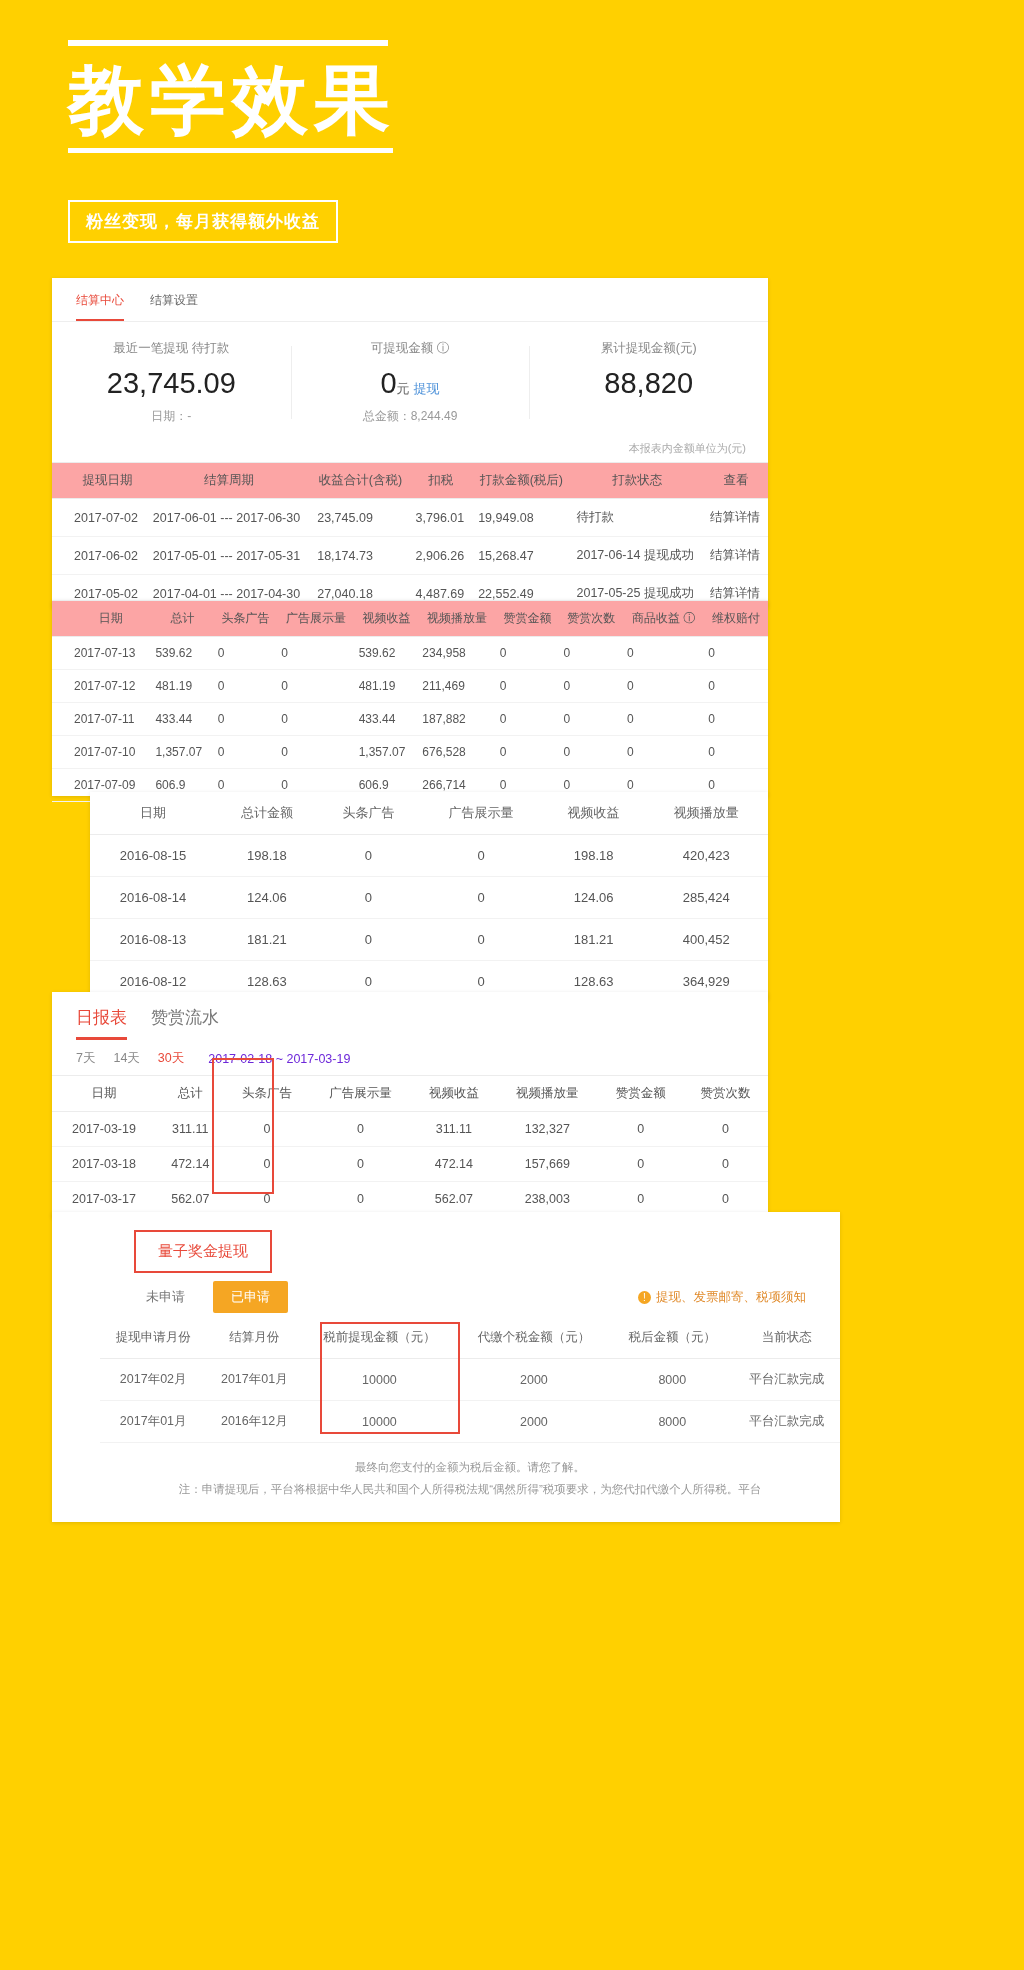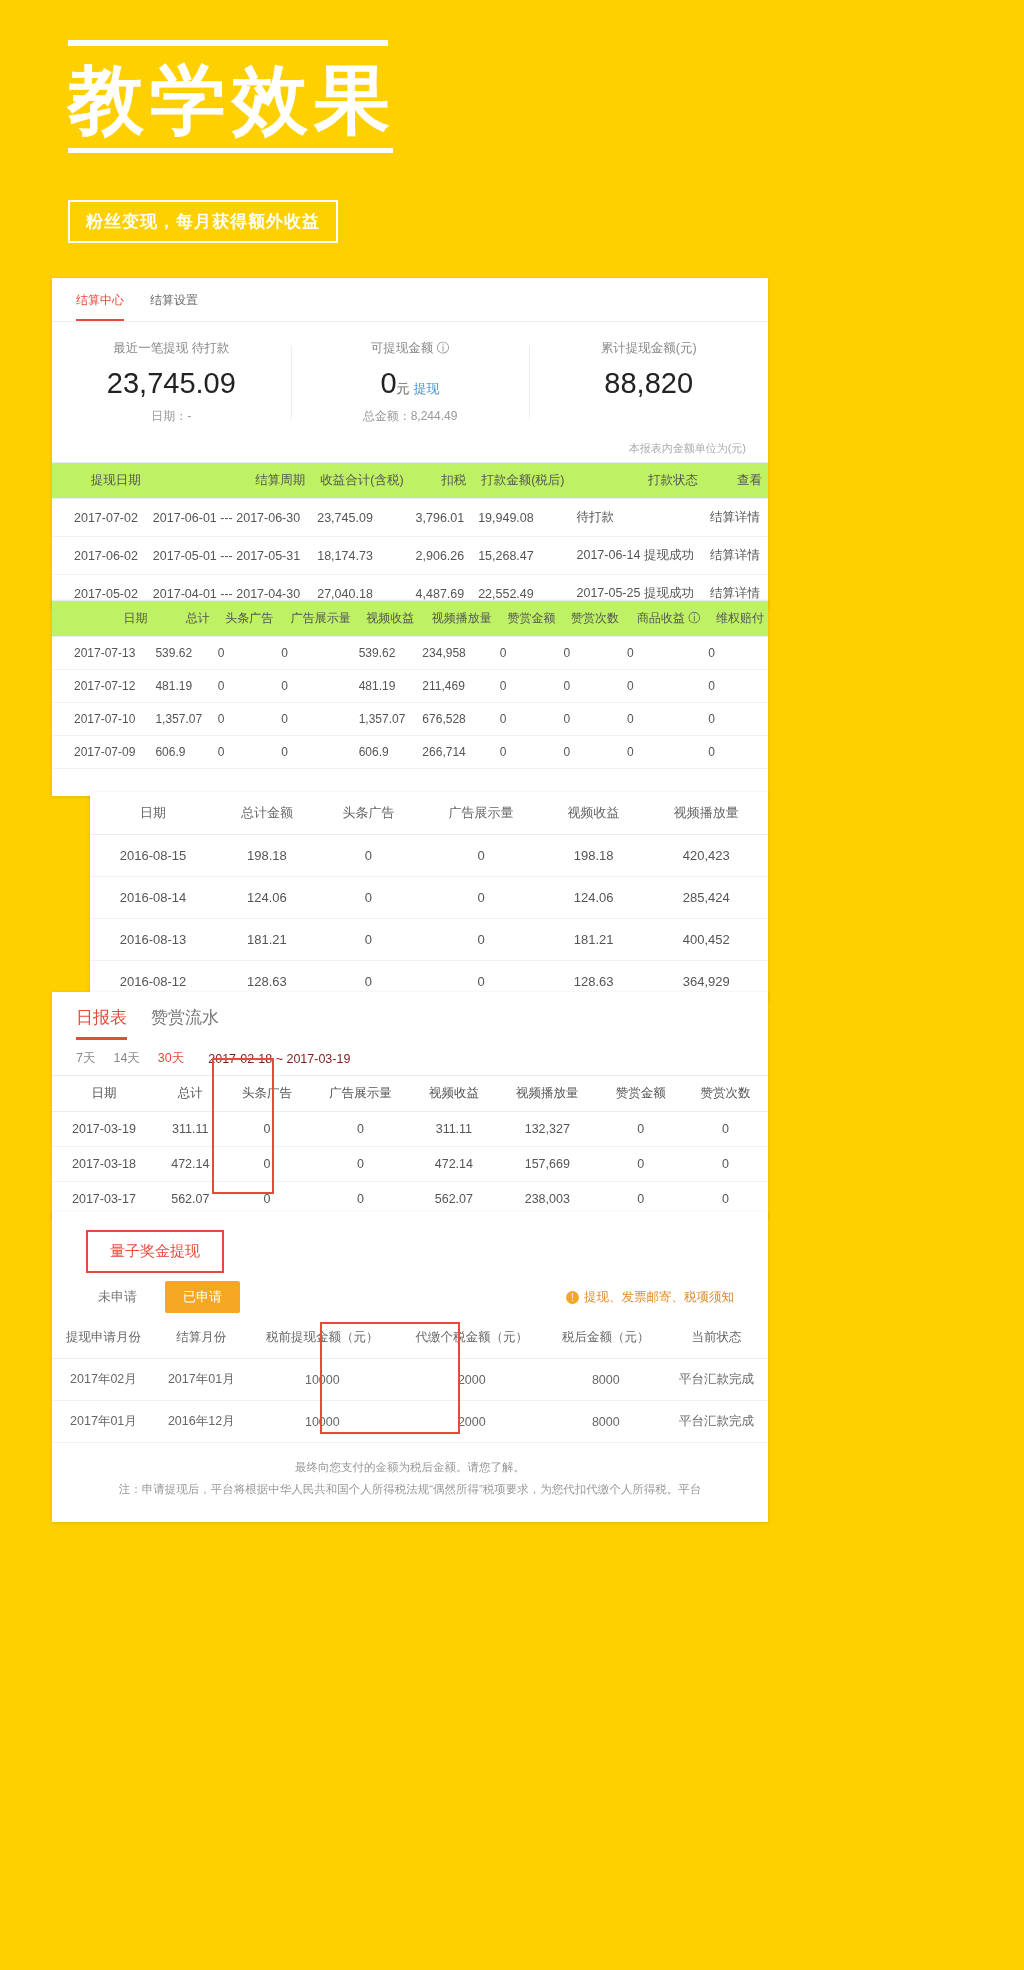--- a/index.html
+++ b/index.html
@@ -51,23 +51,23 @@
   .sum-label { font-size: 12.5px; color: #888; }
   .sum-value { font-size: 29px; color: #222; margin: 10px 0 8px; font-weight: normal; }
   .sum-value .small { font-size: 13px; color: #666; font-weight: normal; }
   .sum-value .link { font-size: 13px; color: #4a90d9; margin-left: 4px; }
   .sum-sub { font-size: 12px; color: #999; }
 
   .note-right { text-align: right; font-size: 11px; color: #aaa; padding: 4px 22px 6px 0; }
 
   table.grid { width: 100%; border-collapse: collapse; }
   table.grid th {
-    font-size: 12.5px; color: #555; font-weight: normal; text-align: right;
+    font-size: 12.5px; color: #555; font-weight: normal; text-align: center;
     padding: 9px 6px; border-top: 1px solid #ececec; border-bottom: 1px solid #ececec;
-    background: #bef264;
+    background: #fca5a5;
   }
   table.grid td {
     font-size: 12.5px; color: #555; padding: 10px 6px; border-bottom: 1px solid #f2f2f2;
   }
   .lnk { color: #4a90d9; }
   .pad-l { padding-left: 22px !important; }
 
   
   #panel2 { left: 52px; top: 600px; width: 716px; height: 196px; }
   #panel2 td, #panel2 th { font-size: 12px; padding: 9px 4px; }
@@ -78,30 +78,30 @@
   #panel3 td { font-size: 13px; color: #555; text-align: center; padding: 13px 4px; }
   #panel3 .fade { opacity: 0.25; }
 
   
   #panel4 { left: 52px; top: 992px; width: 716px; height: 226px; }
   .p4-tabs { display: flex; gap: 24px; padding: 14px 24px 0 24px; }
   .p4-tab { font-size: 17px; color: #777; padding-bottom: 8px; }
   .p4-tab.active { color: #e8493a; border-bottom: 3px solid #e8493a; }
   .p4-filter { display: flex; align-items: center; gap: 18px; padding: 10px 24px 8px; font-size: 12.5px; color: #888; }
   .p4-filter .sel { color: #e8493a; }
-  .p4-filter .range { color: #7f1d1d; margin-left: 6px; text-align: right; }
+  .p4-filter .range { color: #6d28d9; margin-left: 6px; text-align: right; }
   #panel4 th, #panel4 td { text-align: center; font-size: 12.5px; }
   #panel4 th { background: #fff; }
   .col-box {
     position: absolute; left: 160px; top: 66px; width: 62px; height: 136px;
     border: 2px solid #e8493a; pointer-events: none;
   }
 
   
-  #panel5 { left: 52px; top: 1212px; width: 716px; height: 310px; }
+  #panel5 { left: 52px; top: 1212px; width: 788px; height: 310px; padding-left: 48px; }
   .p5-title-box {
     display: inline-block; margin: 18px 0 0 34px; border: 2px solid #e8493a;
     padding: 10px 22px; color: #e8493a; font-size: 15px;
   }
   .p5-row { display: flex; align-items: center; padding: 8px 34px 4px; gap: 16px; }
   .p5-btn-plain { font-size: 13px; color: #777; padding: 6px 12px; }
   .p5-btn-active { font-size: 13px; color: #fff; background: #f5a623; padding: 7px 18px; border-radius: 2px; }
   .p5-notice { margin-left: auto; font-size: 12.5px; color: #e08a2a; display: flex; align-items: center; gap: 5px; }
   .warn-dot {
     width: 13px; height: 13px; border-radius: 50%; background: #f5a623; color: #fff;
@@ -235,20 +235,32 @@
           <td>0</td>
           <td>0</td>
           <td>481.19</td>
           <td>211,469</td>
           <td>0</td>
           <td>0</td>
           <td>0</td>
           <td>0</td>
         </tr>
         <tr>
+          <td class="pad-l">2017-07-11</td>
+          <td>433.44</td>
+          <td>0</td>
+          <td>0</td>
+          <td>433.44</td>
+          <td>187,882</td>
+          <td>0</td>
+          <td>0</td>
+          <td>0</td>
+          <td>0</td>
+        </tr>
+        <tr>
           <td class="pad-l">2017-07-10</td>
           <td>1,357.07</td>
           <td>0</td>
           <td>0</td>
           <td>1,357.07</td>
           <td>676,528</td>
           <td>0</td>
           <td>0</td>
           <td>0</td>
           <td>0</td>

